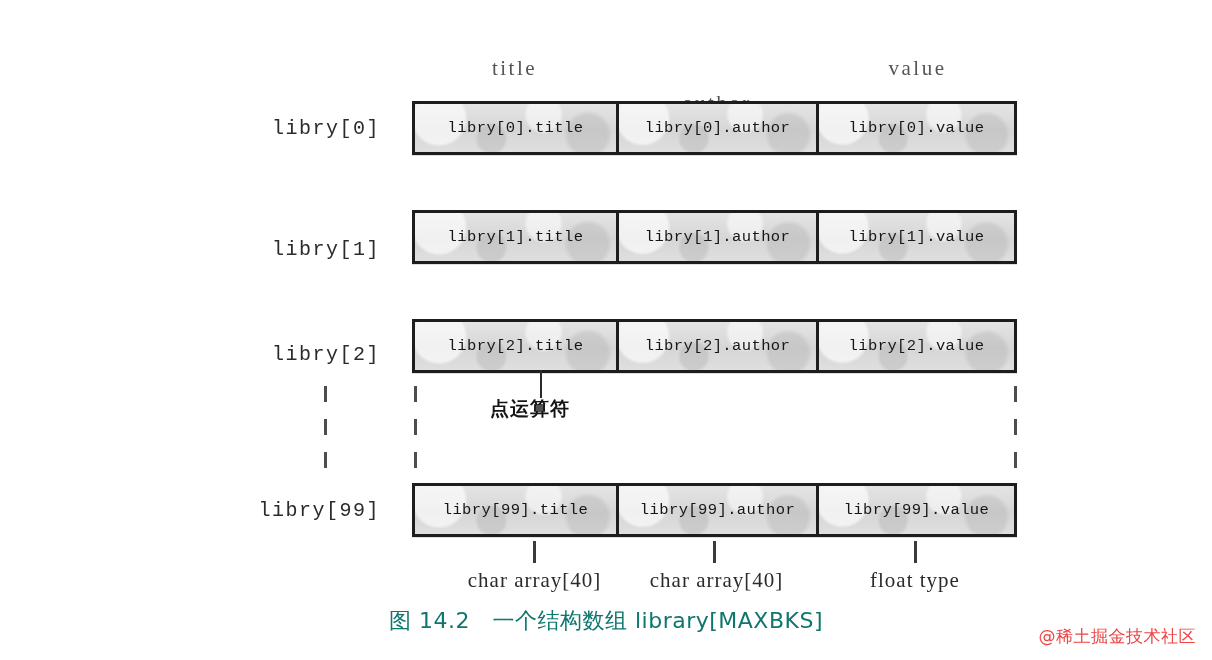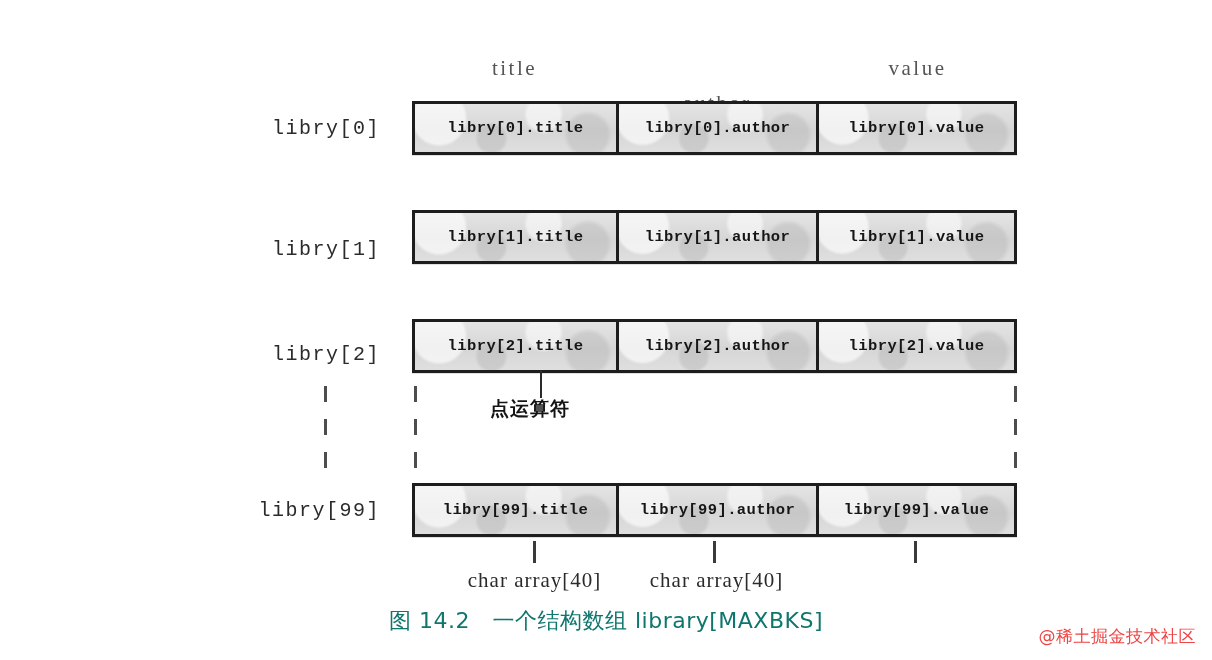--- a/index.html
+++ b/index.html
@@ -65,21 +65,21 @@
     box-shadow: 0 1px 0 rgba(0,0,0,0.12);
   }
   .cell {
     box-sizing: border-box;
     height: 100%;
     display: flex;
     align-items: center;
     justify-content: center;
     font-family: "Liberation Mono", "DejaVu Sans Mono", monospace;
     font-size: 15.5px;
-    font-weight: bold;
+    font-weight: normal;
     letter-spacing: 0.4px;
     color: #161616;
     white-space: nowrap;
     position: relative;
     
     background-color: #dcdcdc;
     background-image:
       radial-gradient(circle at 12% 30%, rgba(255,255,255,0.65) 0 14%, rgba(255,255,255,0) 16%),
       radial-gradient(circle at 38% 72%, rgba(170,170,170,0.35) 0 10%, rgba(170,170,170,0) 13%),
       radial-gradient(circle at 64% 22%, rgba(255,255,255,0.55) 0 12%, rgba(255,255,255,0) 15%),
@@ -218,18 +218,19 @@
     <div class="cell c1">libry[99].author</div>
     <div class="cell c2">libry[99].value</div>
   </div>
 
   <div class="tick" style="left:533px; top:541px;"></div>
   <div class="tick" style="left:713px; top:541px;"></div>
   <div class="tick" style="left:914px; top:541px;"></div>
 
   <div class="type-note t0">char array[40]</div>
   <div class="type-note t1">char array[40]</div>
+  <div class="type-note t2">float type</div>
 
   <div class="caption">图 14.2　一个结构数组 library[MAXBKS]</div>
 
   <div class="watermark">@稀土掘金技术社区</div>
 
 </div>
 
 </body></html>

